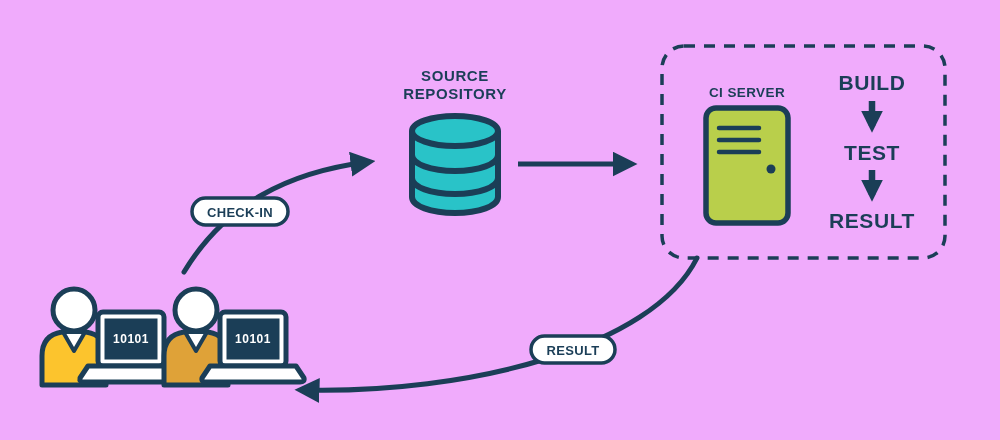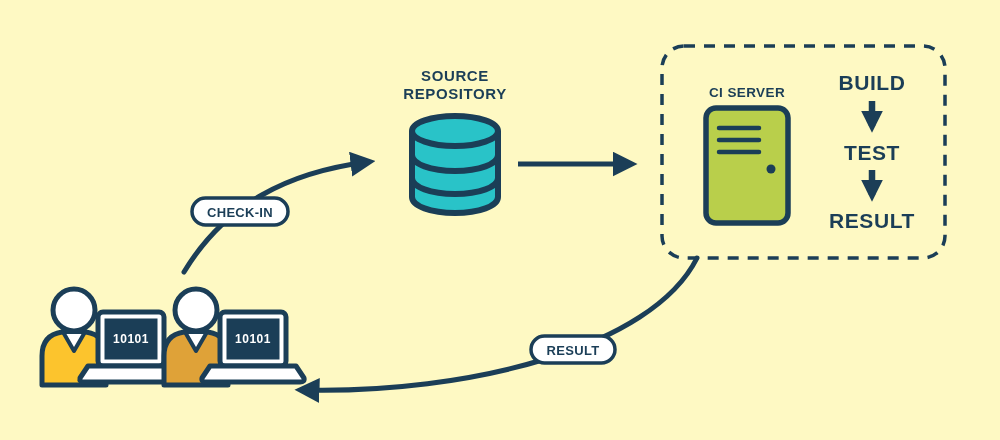--- a/index.html
+++ b/index.html
@@ -4,21 +4,21 @@
 <style>
   html, body {
     margin: 0;
     padding: 0;
     background: #ffffff;
   }
   .canvas {
     width: 1000px;
     height: 440px;
     position: relative;
-    background: #fef9c3;
+    background: #f0abfc;
     font-family: "Liberation Sans", sans-serif;
     overflow: hidden;
   }
   svg text {
     font-family: "Liberation Sans", sans-serif;
     fill: #1b3e57;
     text-anchor: middle;
   }
   .lbl-title   { font-size: 15px;  font-weight: 700; letter-spacing: 0.6px; }
   .lbl-server  { font-size: 13.5px; font-weight: 700; letter-spacing: 0.4px; }

